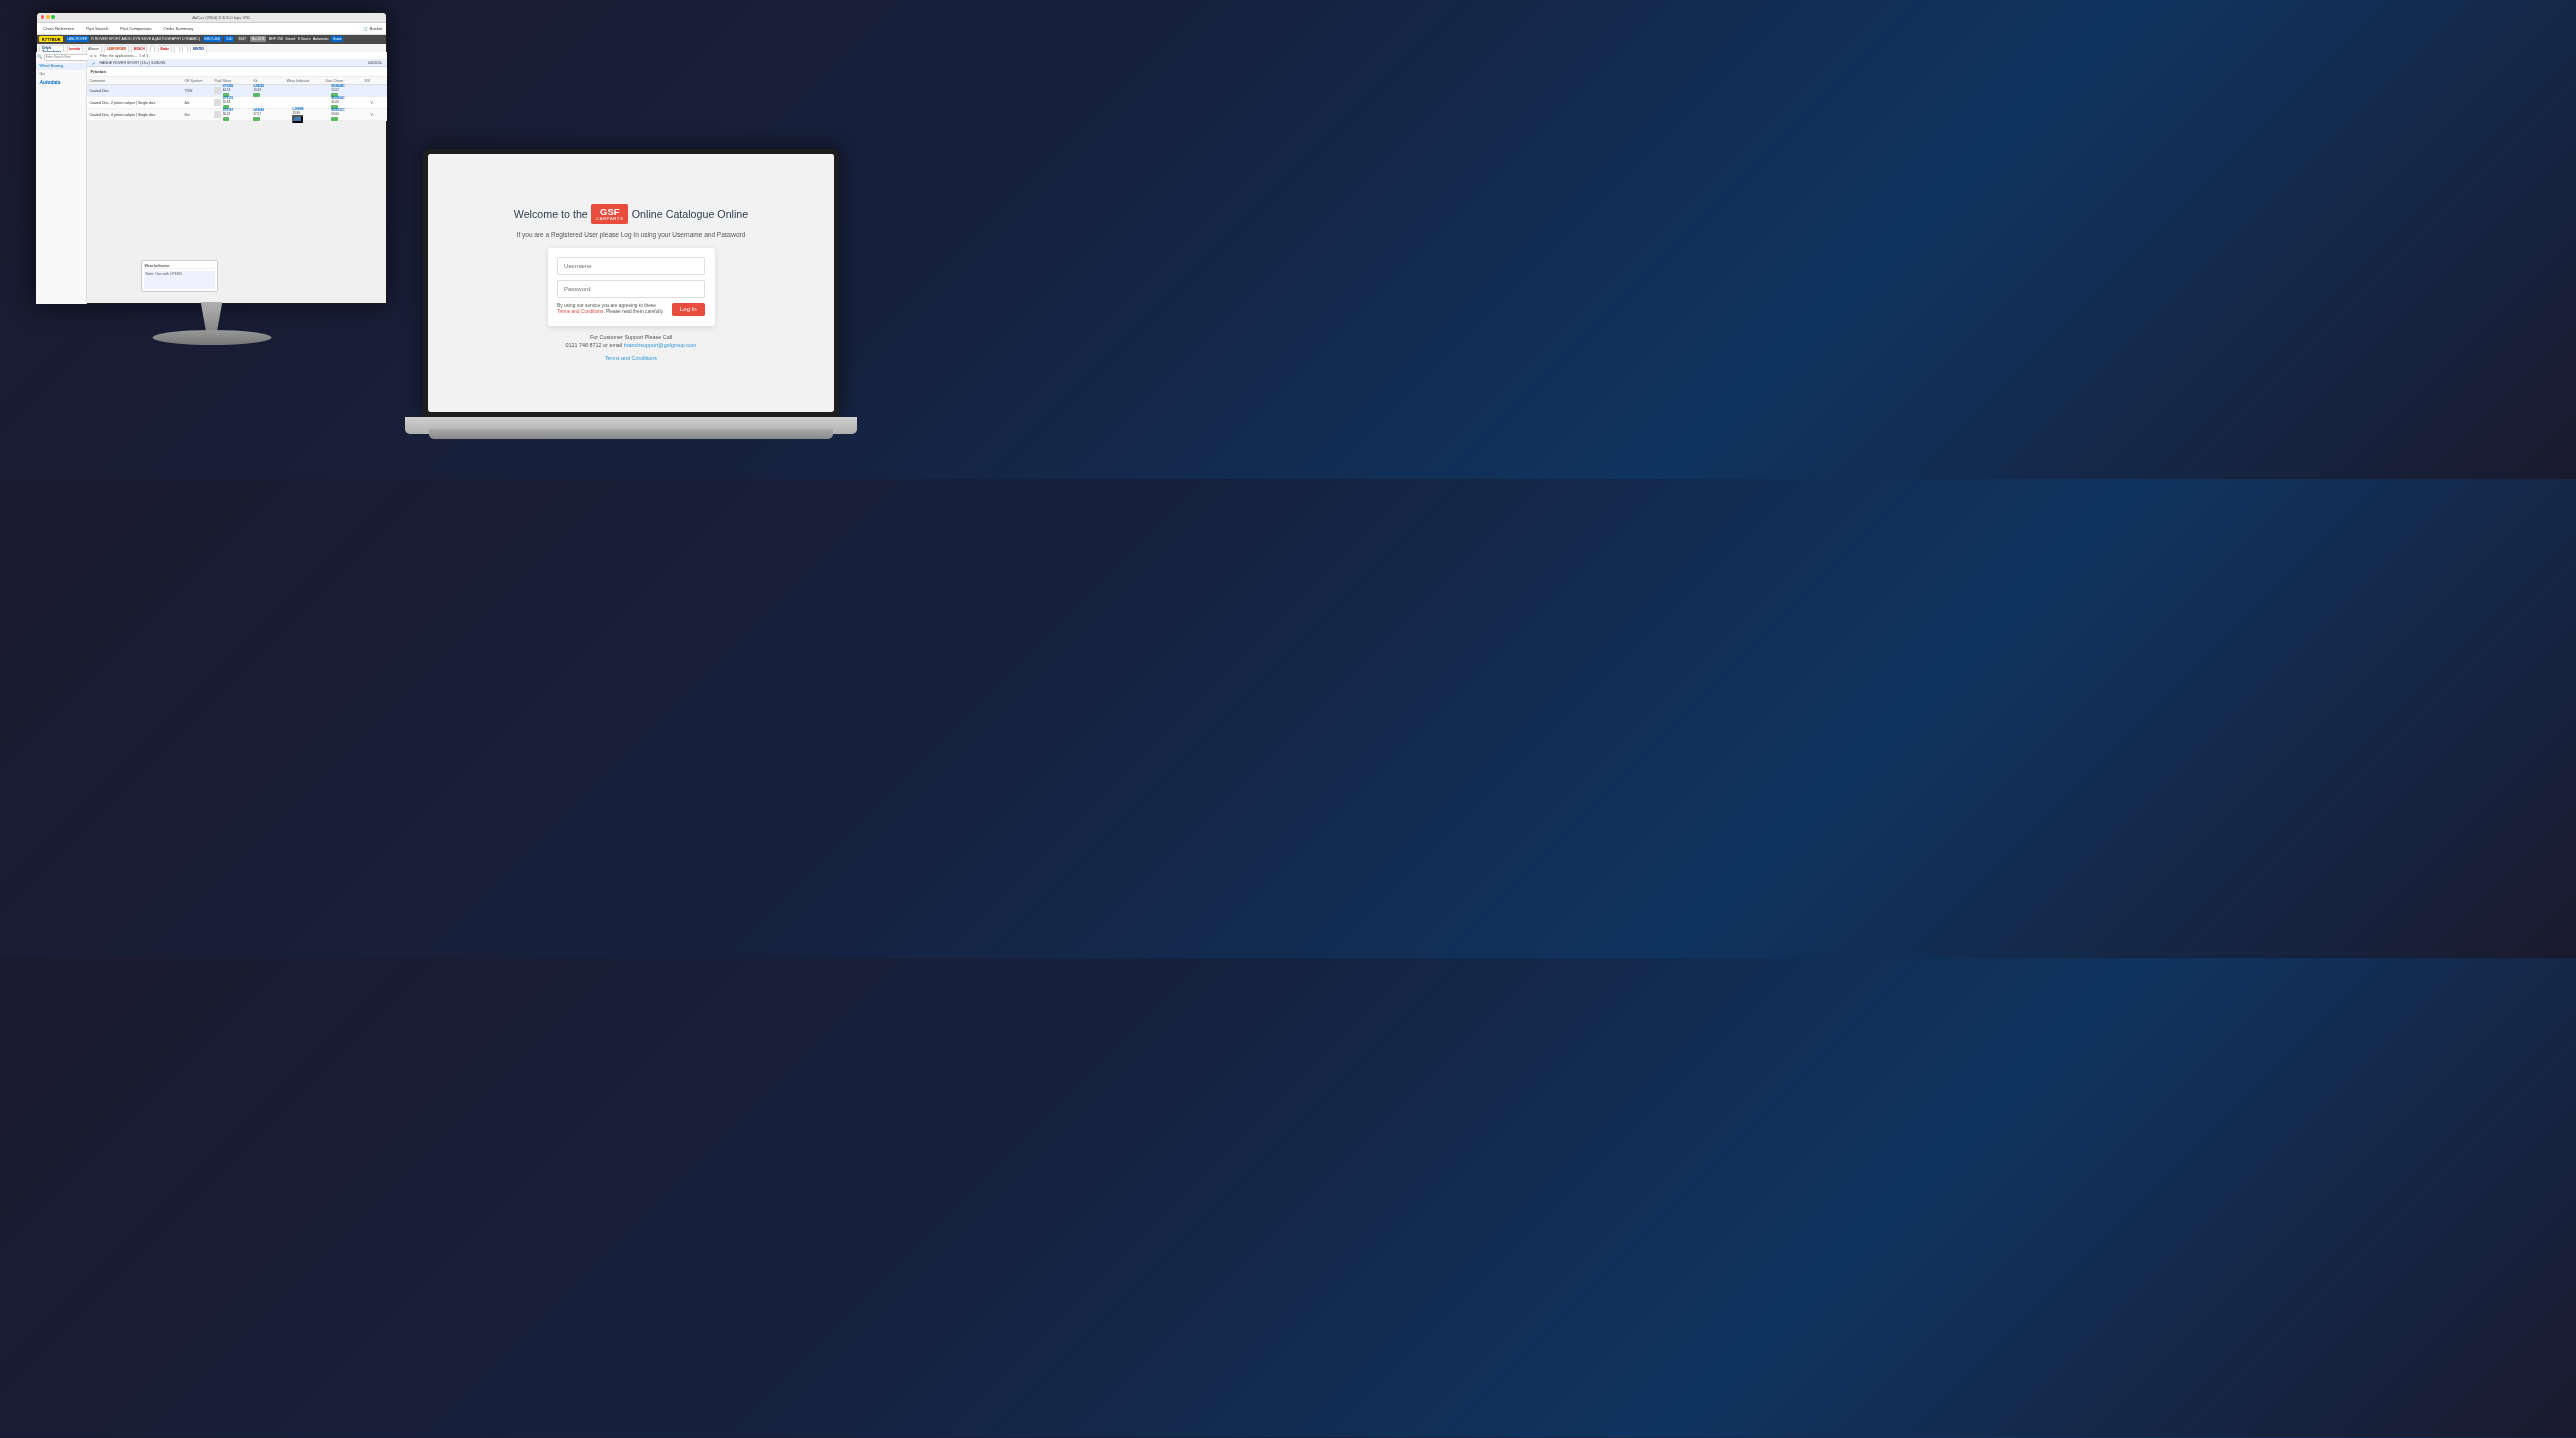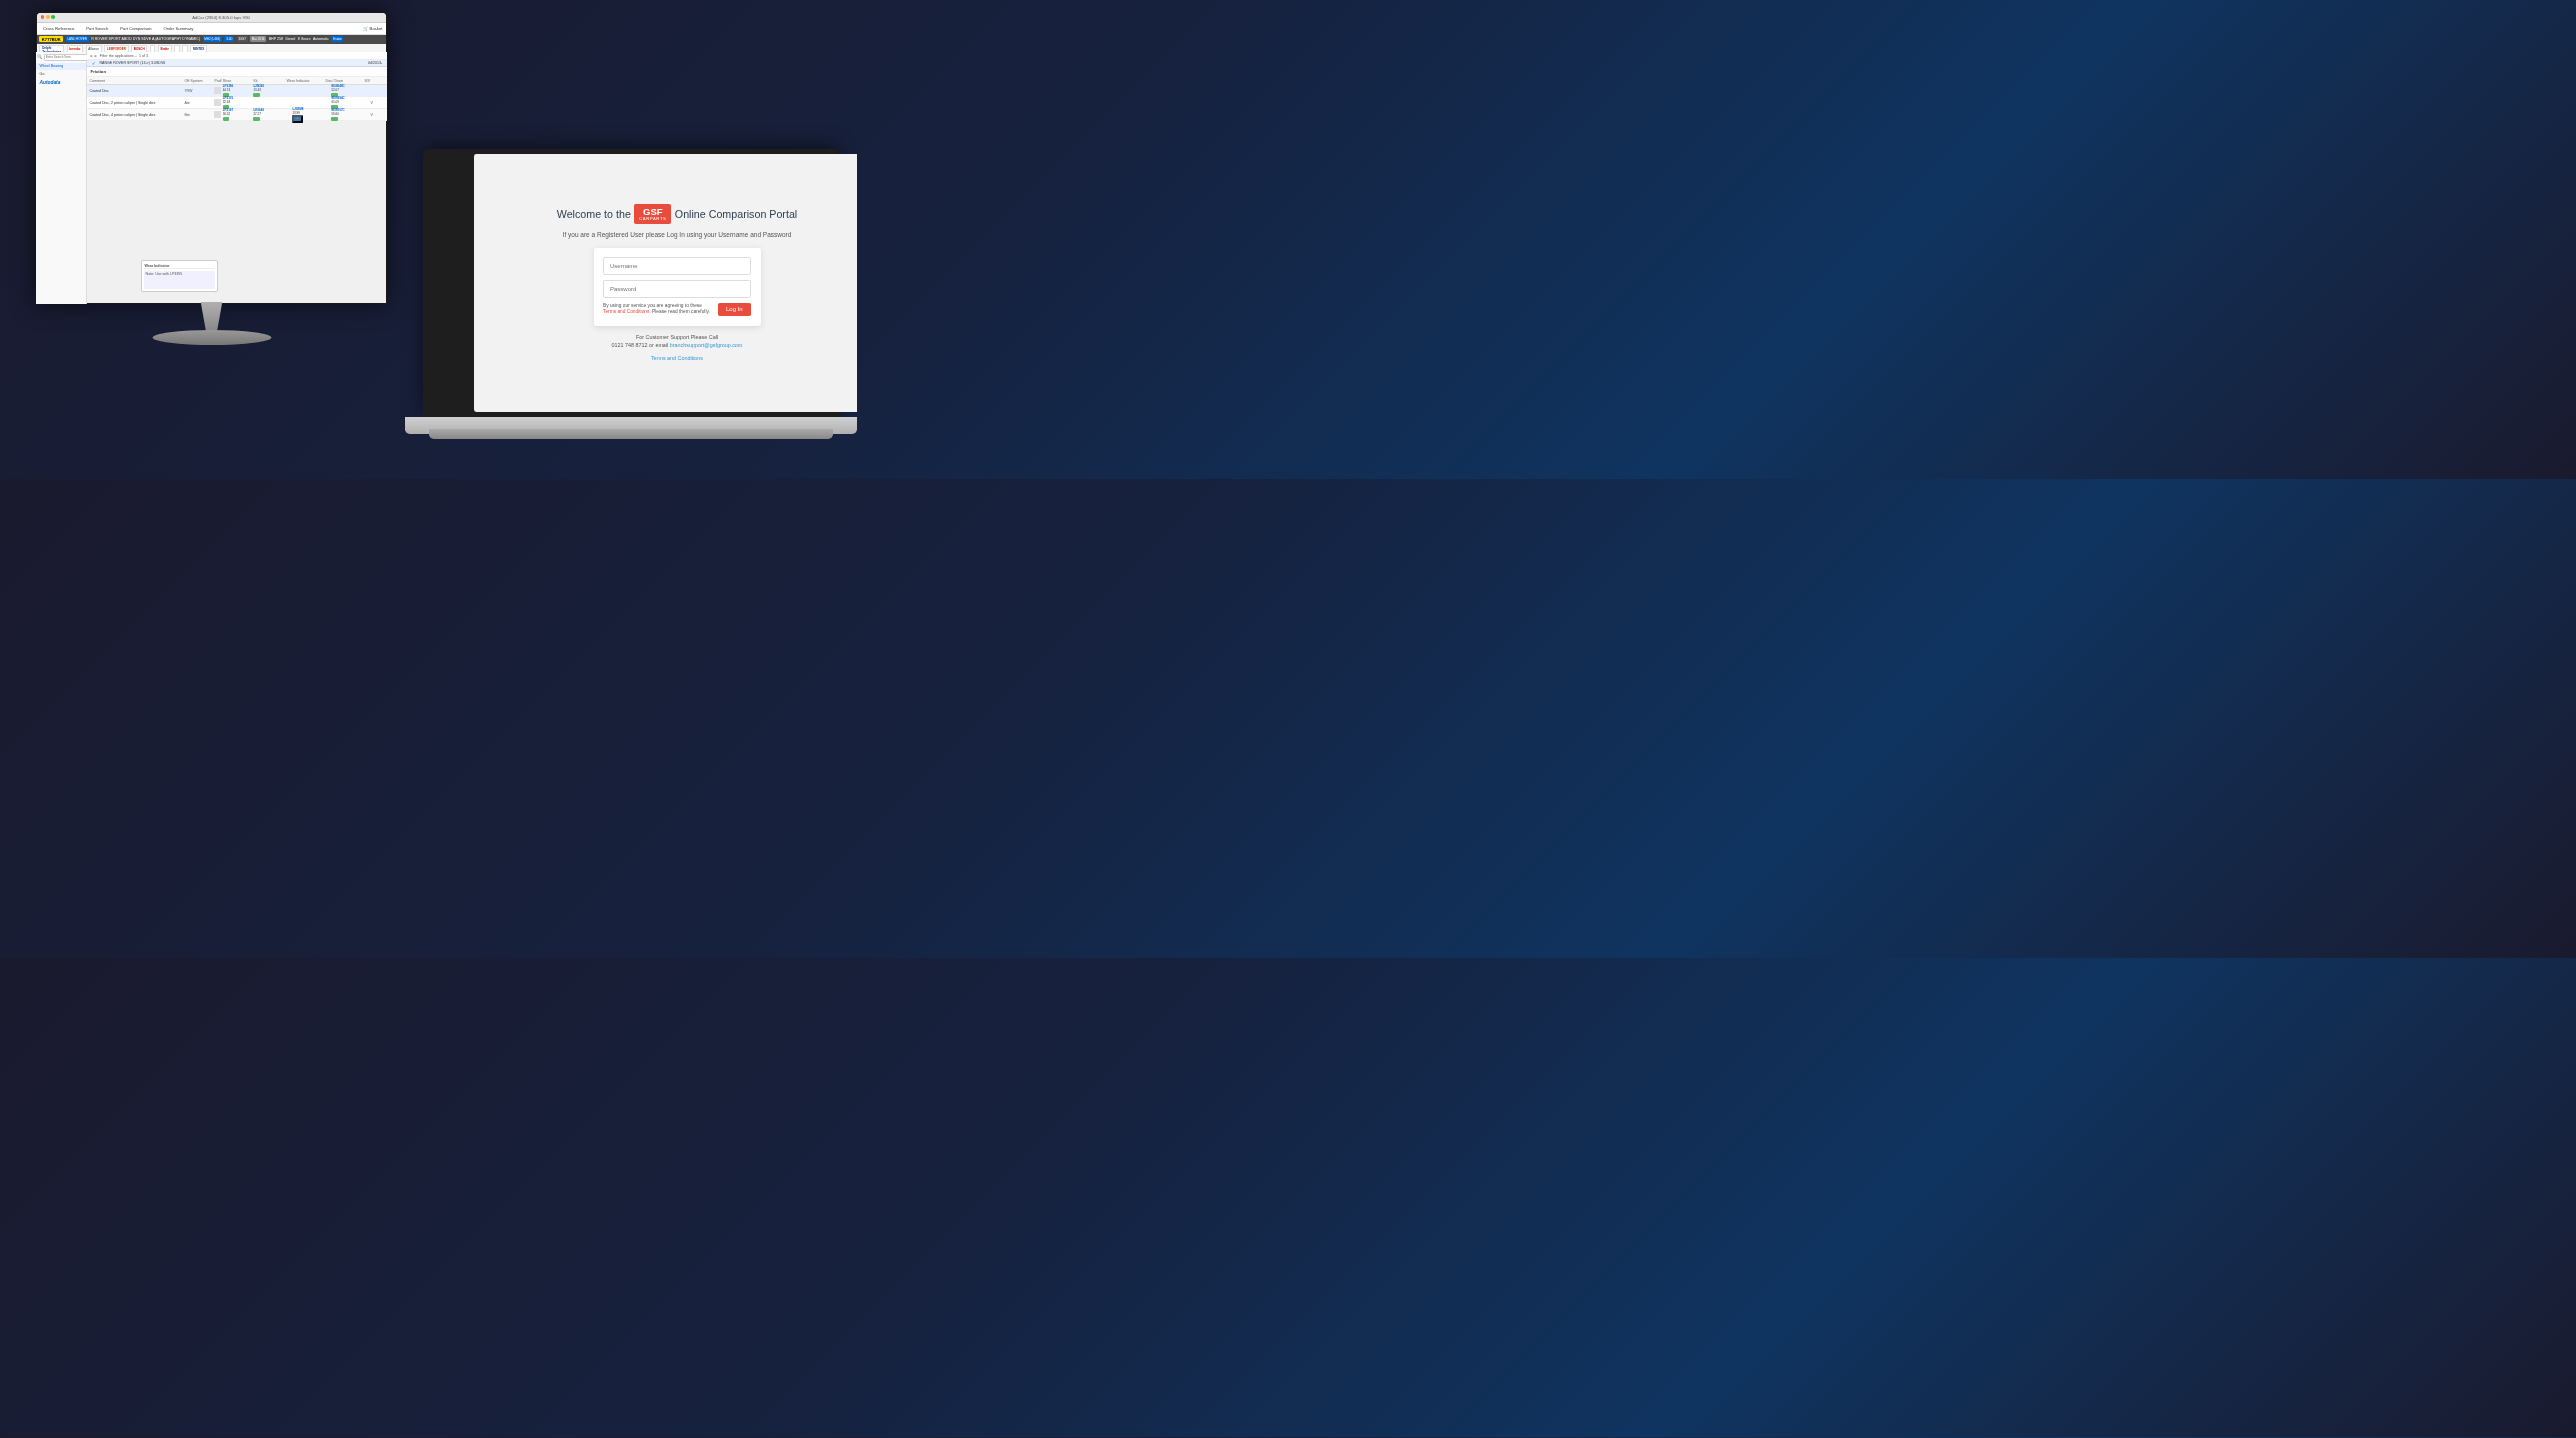--- a/index.html
+++ b/index.html
@@ -400,21 +400,20 @@
       width: 100%;
       height: 100%;
       background: #f2f2f2;
       border-radius: 2.4px;
       overflow: hidden;
       display: flex;
       flex-direction: column;
       align-items: center;
       justify-content: center;
       padding: 12px;
-      margin-left: 46px;
     }
     .laptop-base {
       position: absolute;
       top: 268px;
       left: 0;
       right: 0;
       height: 16.7px;
       background: linear-gradient(to bottom, #d0d0d0, #b0b0b0);
       border-radius: 0 0 4.8px 4.8px;
     }
@@ -744,21 +743,21 @@
     <div class="laptop-screen">
 
       <div class="login-page">
         
         <div class="welcome-text">
           <span>Welcome to the</span>
           <span class="gsf-logo">
             <span>GSF</span>
             <span class="gsf-logo-sub">CARPARTS</span>
           </span>
-          <span>Online Comparison Portal</span>
+          <span>Online Catalogue Online</span>
         </div>
 
         
         <p class="welcome-subtitle">
           <span>If you are a Registered User please Log In using your Username and Password</span>
         </p>
 
         
         <div class="login-card">
           <input class="login-input" type="text" placeholder="Username" style="">

